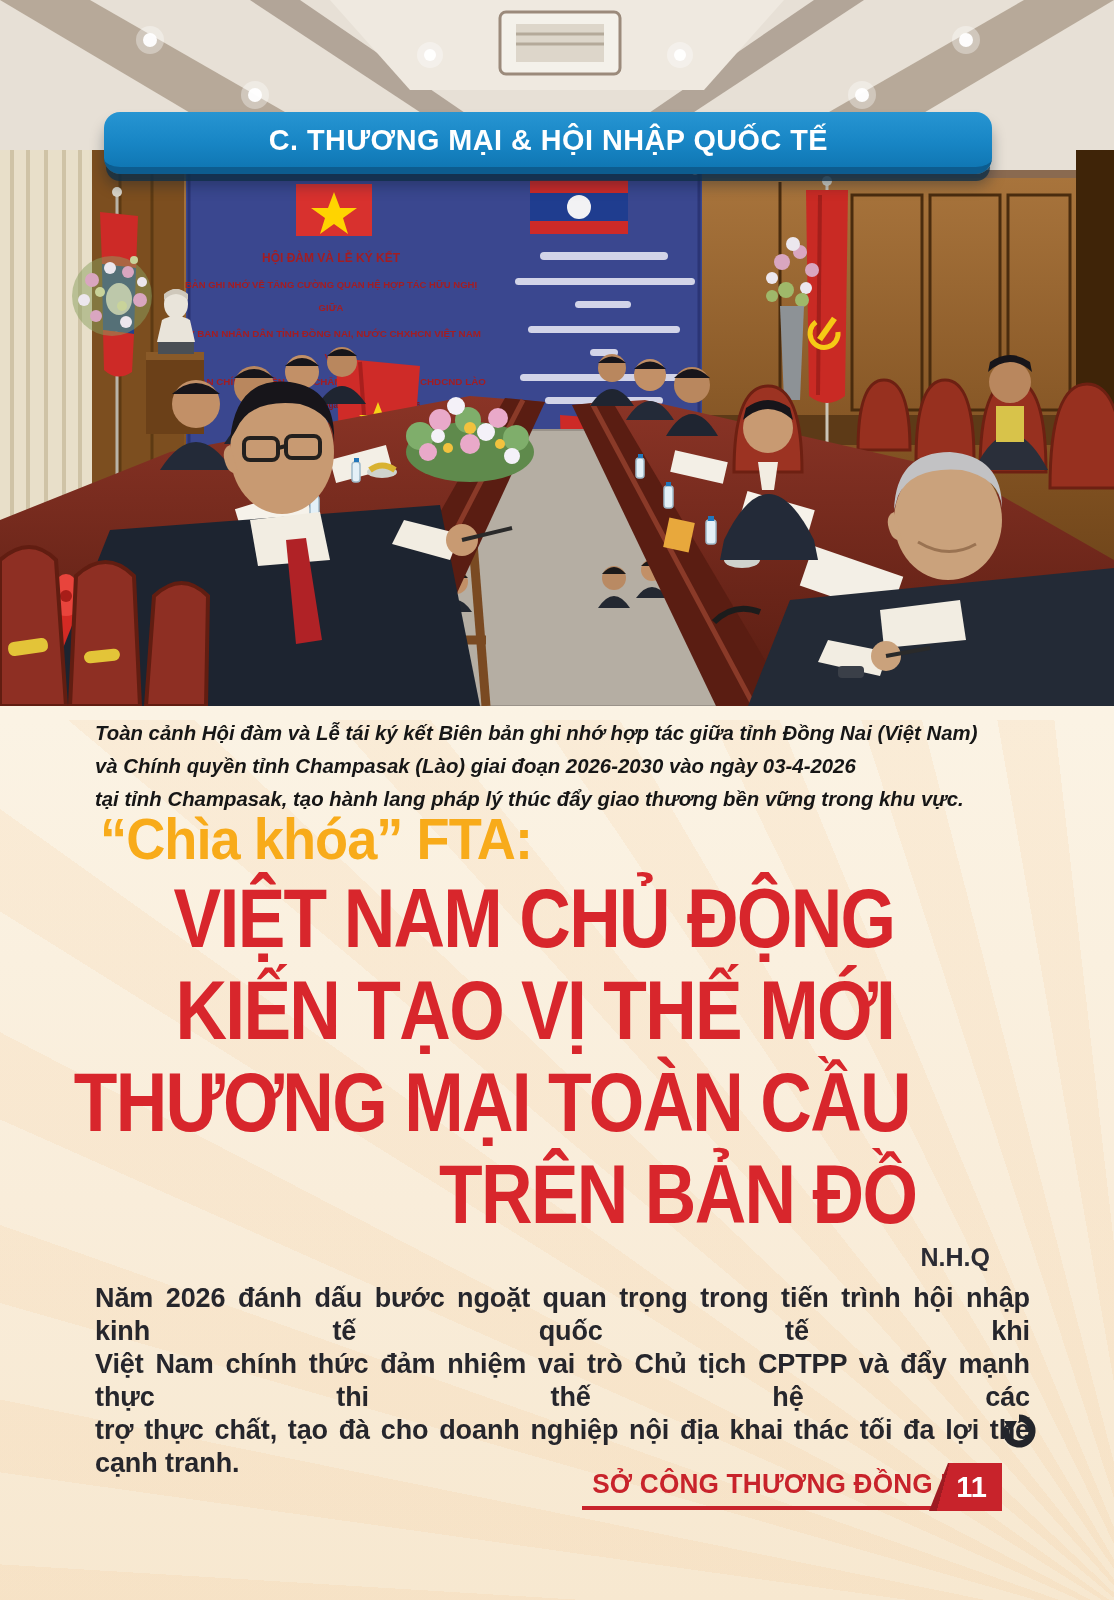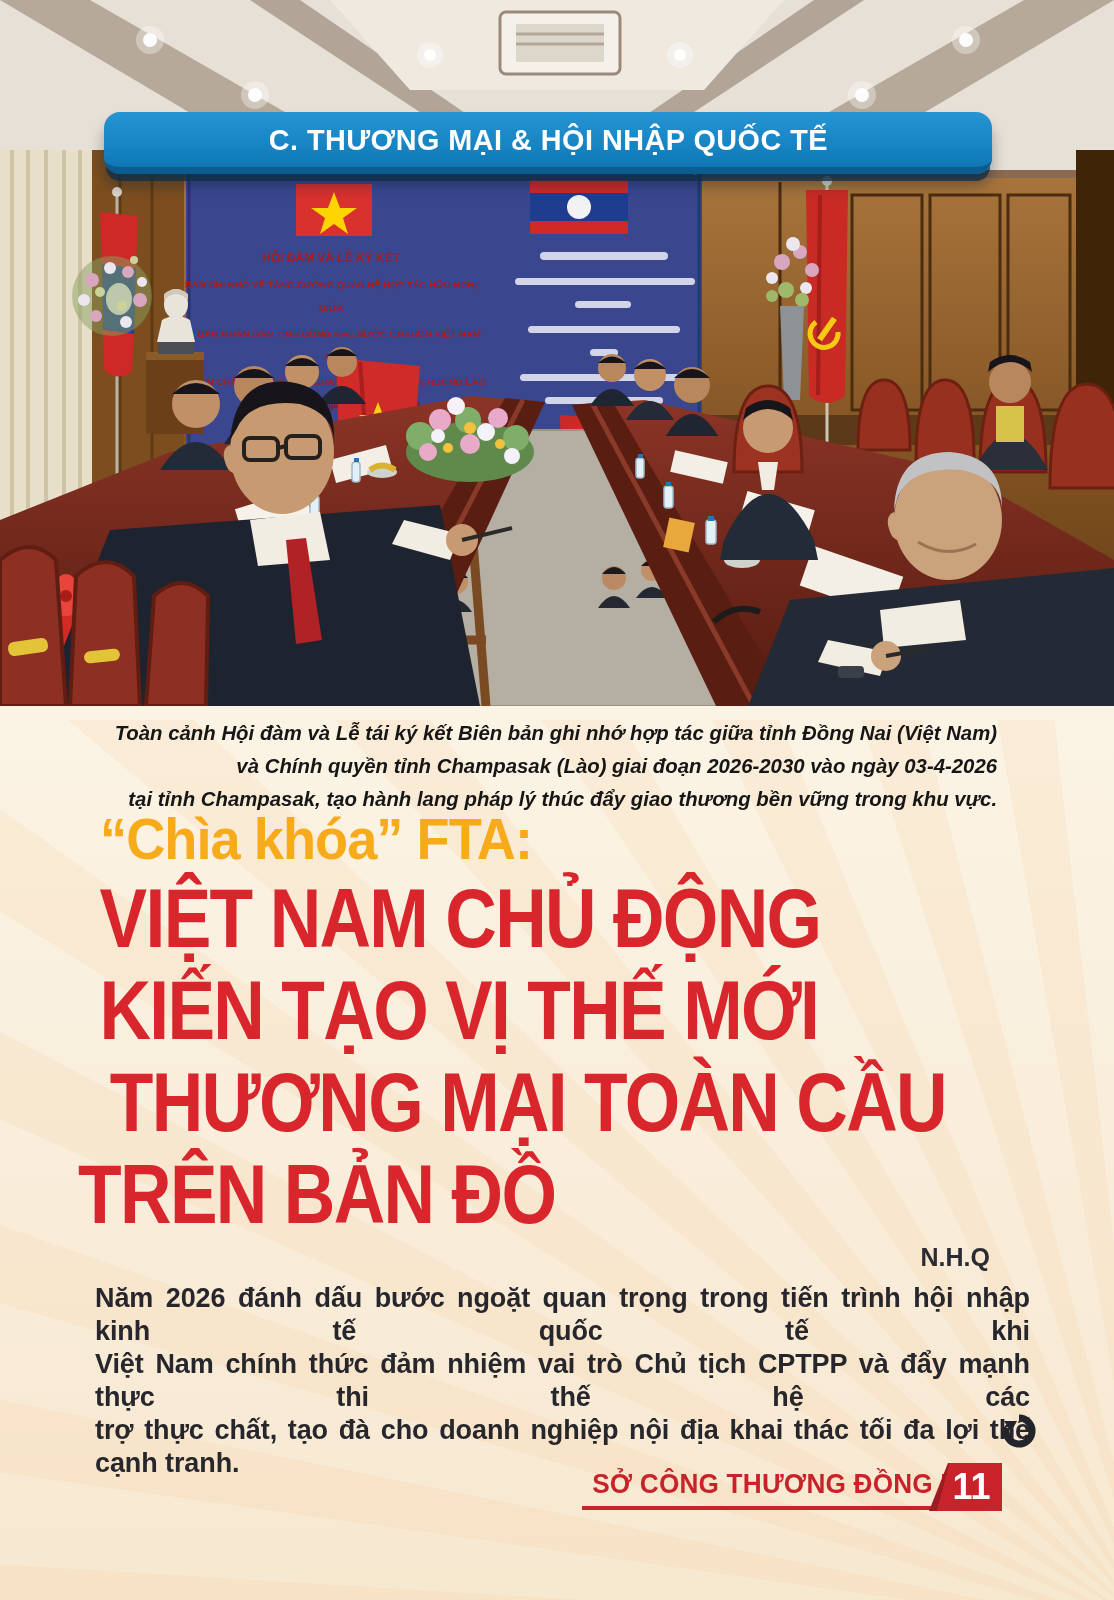--- a/index.html
+++ b/index.html
@@ -24,26 +24,26 @@
     border-bottom:7px solid #0d5c8f;
     box-shadow:0 9px 0 -2px rgba(16,48,72,.78), 0 12px 14px rgba(10,30,50,.35);
     display:flex;align-items:center;justify-content:center;margin-top:13px;
   }
   .chip span{
     color:#fff;font-size:30px;font-weight:bold;letter-spacing:.5px;
     transform:scaleX(.96);white-space:nowrap;
   }
   
   .caption{position:absolute;left:95px;top:716px;width:930px;color:#161616;
-    font-weight:bold;font-style:italic;font-size:21px;line-height:33px;text-align:right;}
+    font-weight:bold;font-style:italic;font-size:21px;line-height:33px;}
   .caption div{transform:scaleX(.97);transform-origin:left;white-space:nowrap;}
   
   .kicker{position:absolute;left:100px;top:806px;color:#f8ab1a;font-size:57px;
     font-weight:bold;letter-spacing:-1px;transform:scaleX(.95);transform-origin:left;white-space:nowrap;}
-  .headline{position:absolute;left:0;top:872px;width:958px;text-align:left;color:#d8262c;padding-left:36px;}
+  .headline{position:absolute;left:0;top:872px;width:958px;text-align:right;color:#d8262c;}
   .headline .hline{display:block;font-size:84px;font-weight:bold;line-height:92px;
     letter-spacing:-2px;white-space:nowrap;}
   .headline .hline>span{display:inline-block;transform:scaleX(.85);transform-origin:center;}
   .author{position:absolute;right:124px;top:1243px;color:#2b2b33;font-size:25px;font-weight:bold;}
   
   .body-text{position:absolute;left:95px;top:1282px;width:935px;color:#26262c;
     font-size:27px;font-weight:bold;line-height:33px;letter-spacing:-.1px;}
   .body-text .bline{text-align:justify;text-align-last:justify;white-space:normal;}
   .body-text .bline.last{text-align-last:left;}
   .cont-arrow{position:absolute;right:78px;top:1414px;width:34px;height:34px;}
@@ -51,21 +51,21 @@
   .footer-label{position:absolute;left:582px;top:1469px;width:338px;text-align:right;
     color:#c8232b;font-size:27px;font-weight:bold;letter-spacing:.2px;white-space:nowrap;
     transform:scaleX(.97);transform-origin:right;}
   .footer-rule{position:absolute;left:582px;top:1506px;width:349px;height:4px;background:#c8232b;}
   .page-badge{
     position:absolute;left:929px;top:1463px;width:73px;height:48px;
     background:linear-gradient(105deg,#9e1b22 0 24%,#c8232b 24%);
     clip-path:polygon(26% 0,100% 0,100% 100%,0 100%);
     display:flex;align-items:center;justify-content:center;
   }
-  .page-badge span{color:#fff;font-size:36px;font-weight:bold;padding-left:12px;}
+  .page-badge span{color:#fff;font-size:29px;font-weight:bold;padding-left:12px;}
 </style>
 </head>
 <body>
 
 <div class="page">
 
   <div class="photo">
     <svg width="1114" height="706" viewBox="0 0 1114 706">
 
       <rect x="0" y="0" width="1114" height="178" fill="#e7e0d6"></rect>

